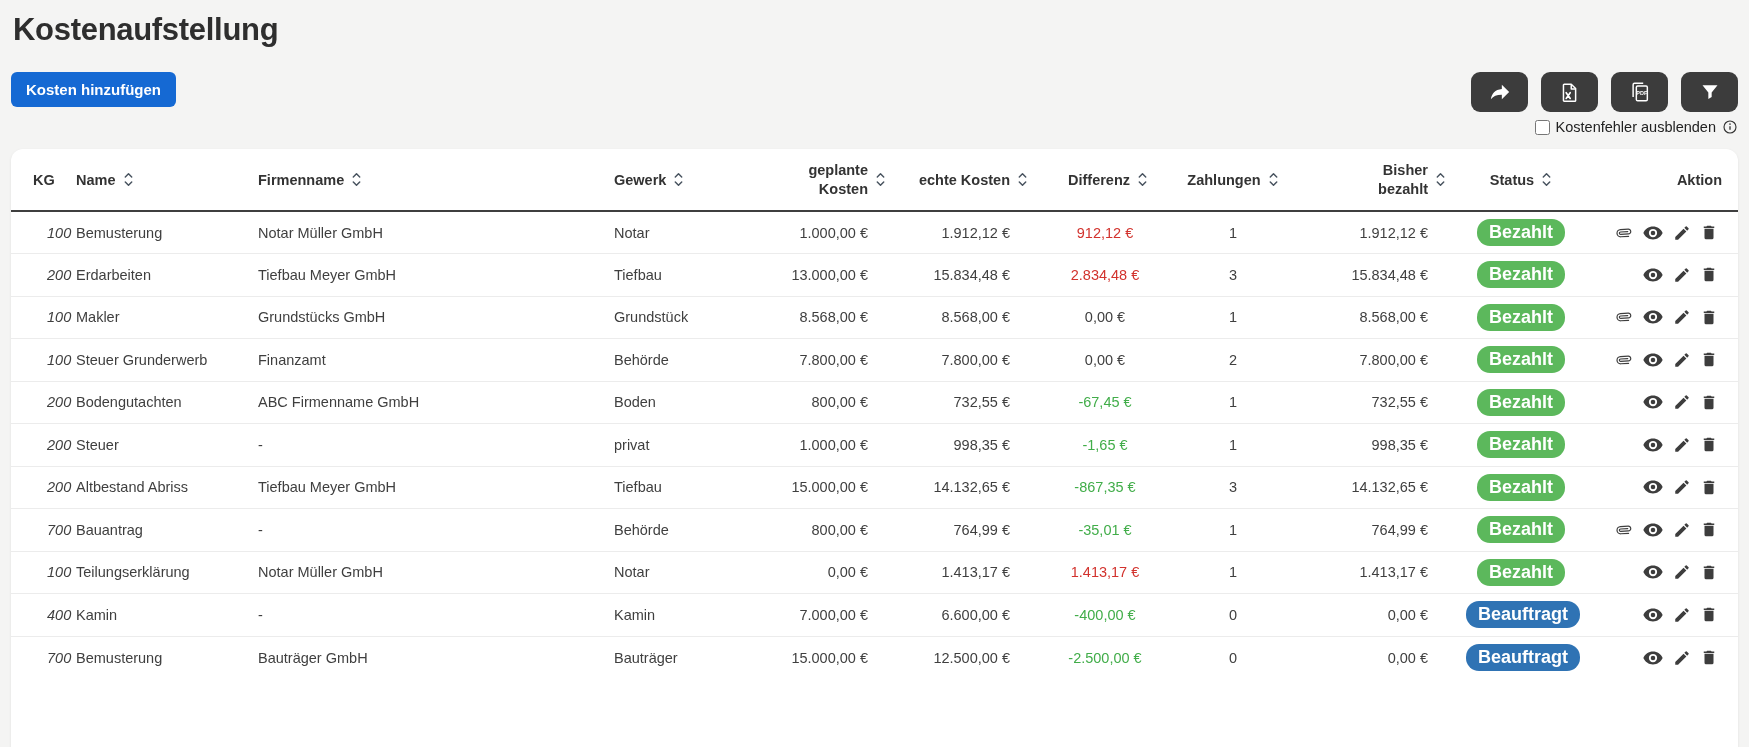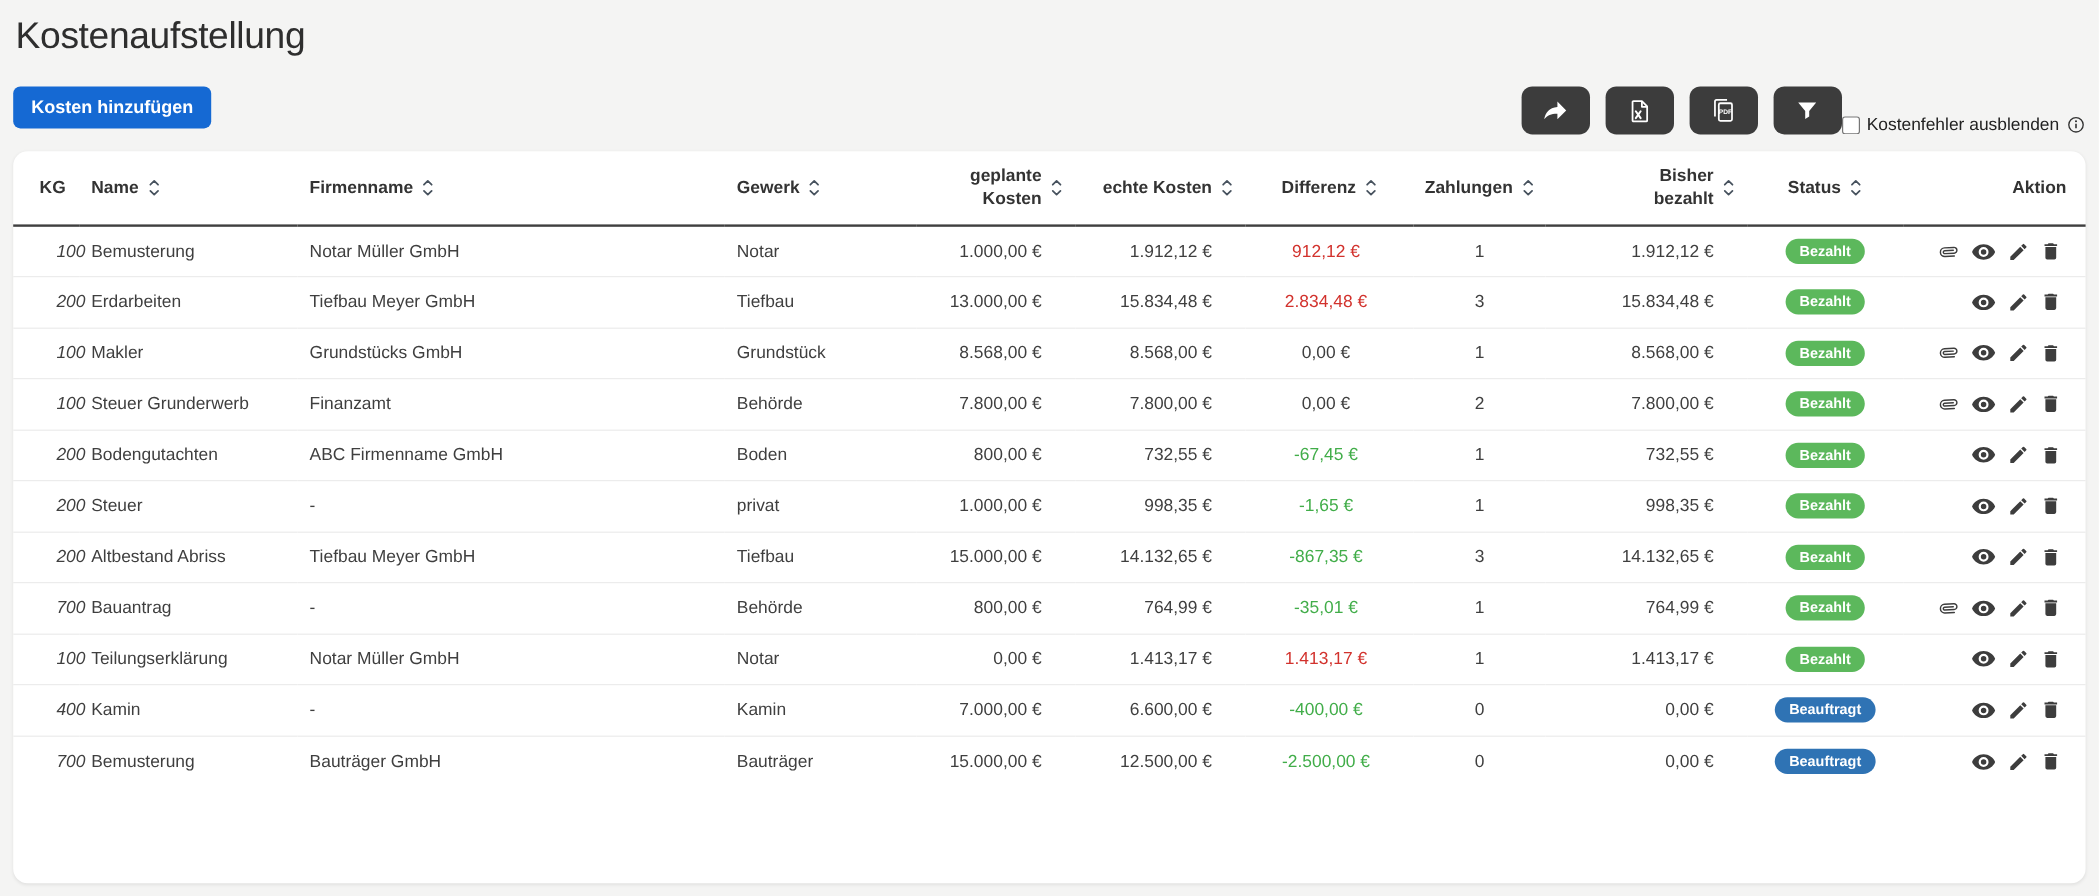--- a/index.html
+++ b/index.html
@@ -6,27 +6,27 @@
     --primary:#1569d3; --toolbtn:#3c3c3c; --paid:#5cb85c; --ordered:#2f73b4;
     --diff-red:#d2322d; --diff-green:#41ad49;
   }
   *{box-sizing:border-box; margin:0; padding:0;}
   body{
     width:1749px; height:747px; overflow:hidden;
     background:#f4f4f3; color:#3d3d3d;
     font-family:"Liberation Sans","DejaVu Sans",sans-serif;
   }
   .wrap{padding:8px 11px;}
-  h1{font-size:31px; font-weight:normal; color:#2e2e2e; margin:4px 0 24px 2px; letter-spacing:-.3px;}
+  h1{font-size:31px; font-weight:bold; color:#2e2e2e; margin:4px 0 24px 2px; letter-spacing:-.3px;}
   .toolbar{display:flex; justify-content:space-between; align-items:flex-start;}
   .btn-primary{
     background:var(--primary); color:#fff; border:none; border-radius:6px;
     font-size:15px; font-family:inherit; padding:9px 15px; cursor:pointer; font-weight:bold;
   }
-  .toolbar-right{display:flex; flex-direction:row; align-items:flex-end;}
+  .toolbar-right{display:flex; flex-direction:column; align-items:flex-end;}
   .icon-row{display:flex; gap:13px;}
   .tool-btn{
     width:57px; height:40px; background:var(--toolbtn); border:none; border-radius:9px;
     display:flex; align-items:center; justify-content:center; cursor:pointer;
   }
   .tool-btn svg{display:block;}
   .hide-errors{display:flex; align-items:center; gap:6px; margin-top:7px; font-size:14.5px; color:#222;}
   .hide-errors input{width:15px; height:15px; accent-color:var(--primary); cursor:pointer;}
 
   .card{
@@ -52,21 +52,21 @@
   .sort-icon{cursor:pointer; flex:0 0 auto;}
   tbody td{height:42.5px; font-size:14.5px; color:#3f3f3f; padding:0 10px; vertical-align:middle;}
   tbody tr + tr td{border-top:1px solid #ececec;}
   td.c-kg{padding-left:36px;font-style:italic;}
   td.num{text-align:right; padding-right:28px;}
   td.ctr{text-align:center;}
   td.c-diff{text-align:center; padding-right:16px;}
   .diff-red{color:var(--diff-red);}
   .diff-green{color:var(--diff-green);}
   .badge{
-    display:inline-block; color:#fff; font-size:12px; font-weight:bold;
+    display:inline-block; color:#fff; font-size:18px; font-weight:bold;
     padding:4px 12px 5px; border-radius:13px; line-height:1;
   }
   .badge-green{background:var(--paid);}
   .badge-blue{background:var(--ordered);}
   td.c-aktion{padding-right:20px;}
   .act-wrap{display:flex; justify-content:flex-end; align-items:center; gap:9px;}
   .act{background:none; border:none; padding:0; cursor:pointer; display:flex; align-items:center;}
   .act svg{display:block;}
 </style>
 </head>

